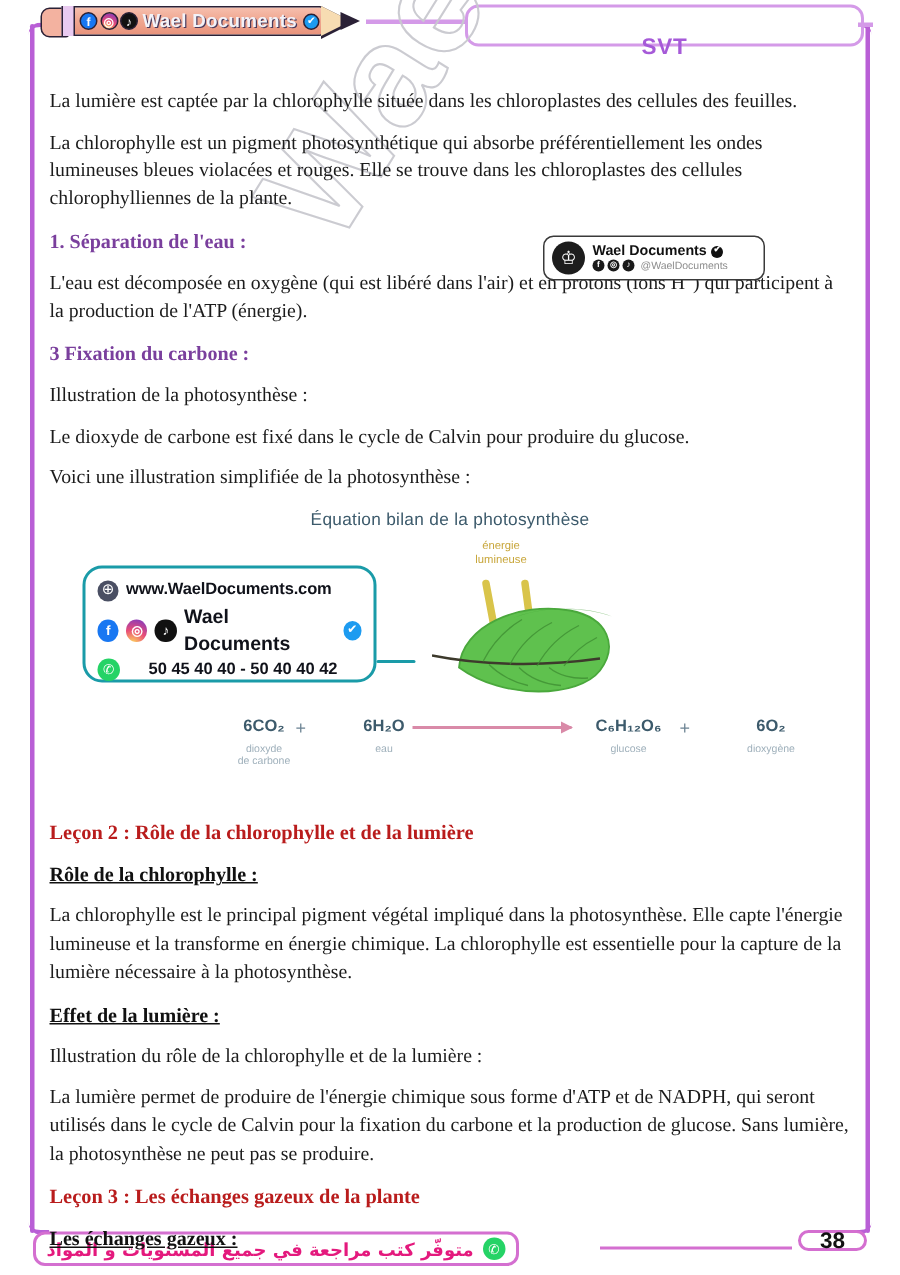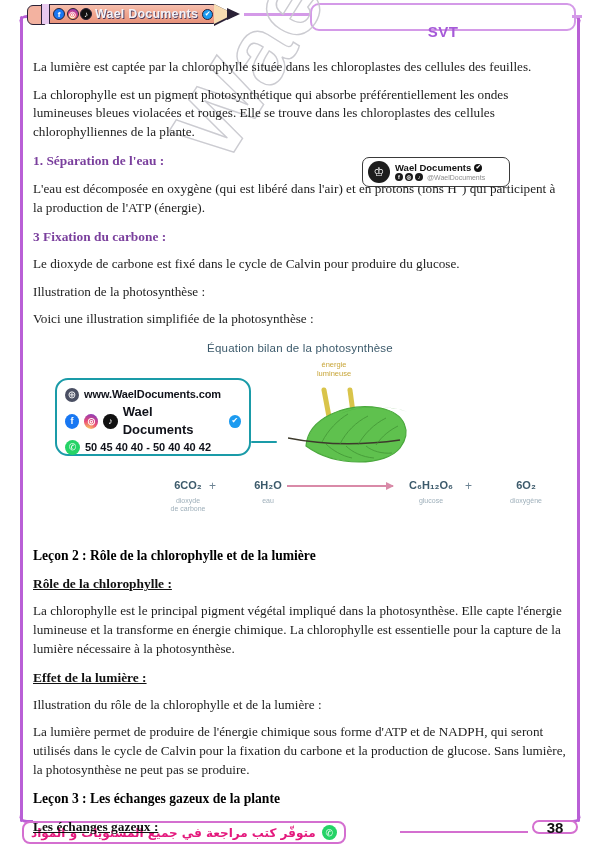--- a/index.html
+++ b/index.html
@@ -201,21 +201,21 @@
     z-index: 4;
   }
   .para { margin: 0 0 9px 0; text-align: left; }
   .h-purple {
     color: #7a3f9d;
     font-weight: bold;
     margin: 0 0 9px 0;
     font-size: 13.4px;
   }
   .h-red {
-    color: #000000;
+    color: #b91c1c;
     font-weight: bold;
     margin: 2px 0 9px 0;
     font-size: 13.6px;
   }
   .h-under {
     font-weight: bold;
     text-decoration: underline;
     margin: 0 0 9px 0;
     font-size: 13.4px;
     color: #111;
@@ -344,21 +344,21 @@
     display: inline-flex; align-items: center; justify-content: center;
     margin-left: 2px;
   }
   .cc-wa {
     width: 15px; height: 15px; border-radius: 50%;
     background: #25d366; color: #fff; font-size: 9px;
     display: inline-flex; align-items: center; justify-content: center;
   }
   .cc-phone {
     font-family: "Liberation Sans", sans-serif;
-    font-weight: bold; font-size: 11px; color: #10121a;
+    font-weight: bold; font-size: 11px; color: #10121a; margin-left: 14px;
   }
   .cc-tail {
     position: absolute;
     left: 218px; top: 103px;
     width: 26px; height: 2px;
     background: #1a9ba8;
     border-radius: 2px;
   }
 
   .leaf-wrap { position: absolute; left: 255px; top: 22px; width: 140px; height: 120px; }
@@ -368,21 +368,21 @@
     font-family: "Liberation Sans", sans-serif;
     font-size: 7.5px;
     color: #c8a63a;
     line-height: 1.25;
     text-align: center;
     width: 52px;
   }
 
   .eq-row {
     position: absolute;
-    left: 12px; right: 0; top: 140px;
+    left: 0; right: 0; top: 140px;
     height: 50px;
   }
   .eq-term {
     position: absolute;
     text-align: center;
     font-family: "Liberation Sans", sans-serif;
   }
   .eq-formula {
     font-size: 11px;
     font-weight: bold;
@@ -537,23 +537,23 @@
     <p class="para">La lumière est captée par la chlorophylle située dans les chloroplastes des cellules des feuilles.</p>
 
     <p class="para">La chlorophylle est un pigment photosynthétique qui absorbe préférentiellement les ondes lumineuses bleues violacées et rouges. Elle se trouve dans les chloroplastes des cellules chlorophylliennes de la plante.</p>
 
     <p class="h-purple">1.  Séparation de l'eau :</p>
 
     <p class="para"><span>L'eau est décomposée en oxygène (qui est libéré dans l'air) et en protons (ions H</span><sup>+</sup><span>) qui participent à la production de l'ATP (énergie).</span></p>
 
     <p class="h-purple">3 Fixation du carbone :</p>
 
+    <p class="para">Illustration de la photosynthèse :</p>
+
     <p class="para"> Le dioxyde de carbone est fixé dans le cycle de Calvin pour produire du glucose.</p>
-
-    <p class="para">Illustration de la photosynthèse :</p>
 
     <p class="para">Voici une illustration simplifiée de la photosynthèse :</p>
 
     <div class="illus">
       <div class="illus-title">Équation bilan de la photosynthèse</div>
 
       <div class="contact-card">
         <div class="cc-row">
           <span class="cc-globe">⊕</span>
           <span class="cc-web">www.WaelDocuments.com</span>

